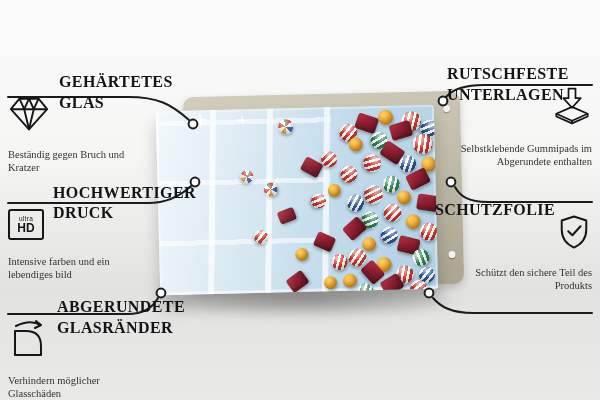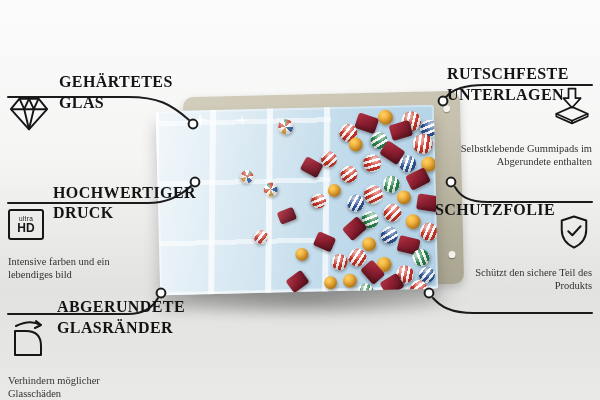--- a/index.html
+++ b/index.html
@@ -187,20 +187,21 @@
   <div class="callout" style="left:8px;top:52px;width:150px;">
     <div class="co-head">
       <span class="icon">
         <svg width="42" height="38" viewBox="0 0 44 38" fill="none" stroke="#161616" stroke-width="2" stroke-linejoin="round">
           <path d="M12 3 H32 L41 14 L22 35 L3 14 Z"></path>
           <path d="M3 14 H41 M12 3 L17 14 L22 35 L27 14 L32 3 M17 14 L22 3 L27 14"></path>
         </svg>
       </span>
       <span class="co-title" style="max-width:92px;">Gehärtetes Glas</span>
     </div>
+    <div class="co-sub" style="max-width:118px;">Beständig gegen Bruch und Kratzer</div>
   </div>
 
   <div class="callout" style="left:8px;top:166px;width:150px;">
     <div class="co-head">
       <span class="icon">
         <span class="hd-box">
           <span class="ultra">ultra</span>
           <span class="hd">HD</span>
         </span>
       </span>

